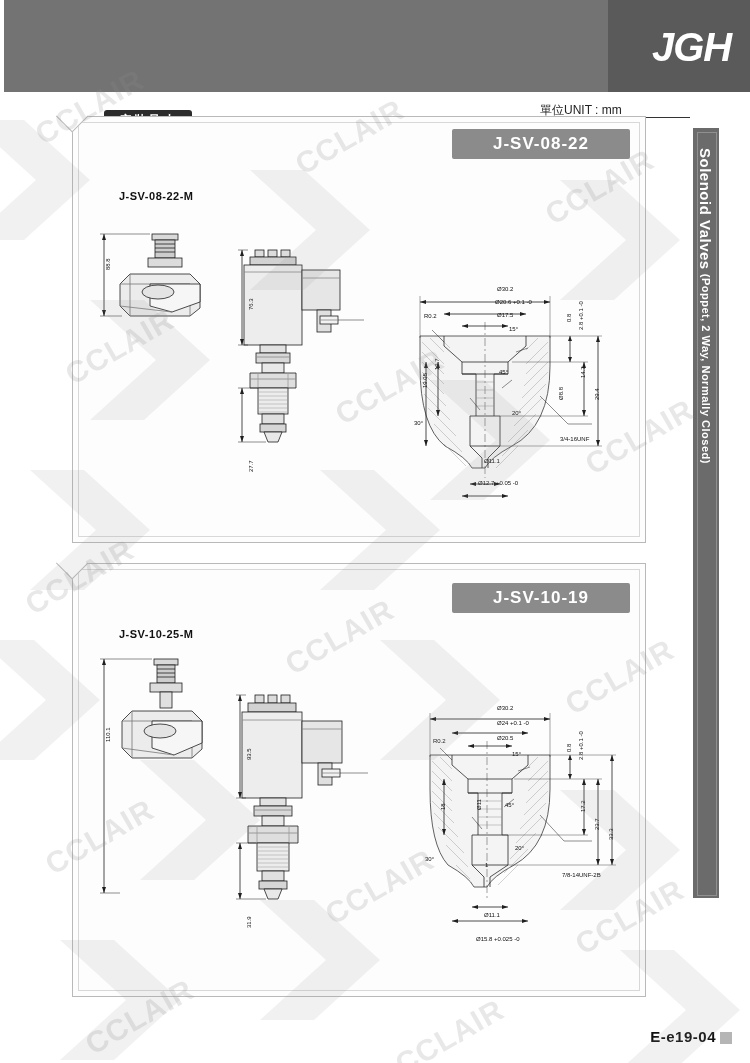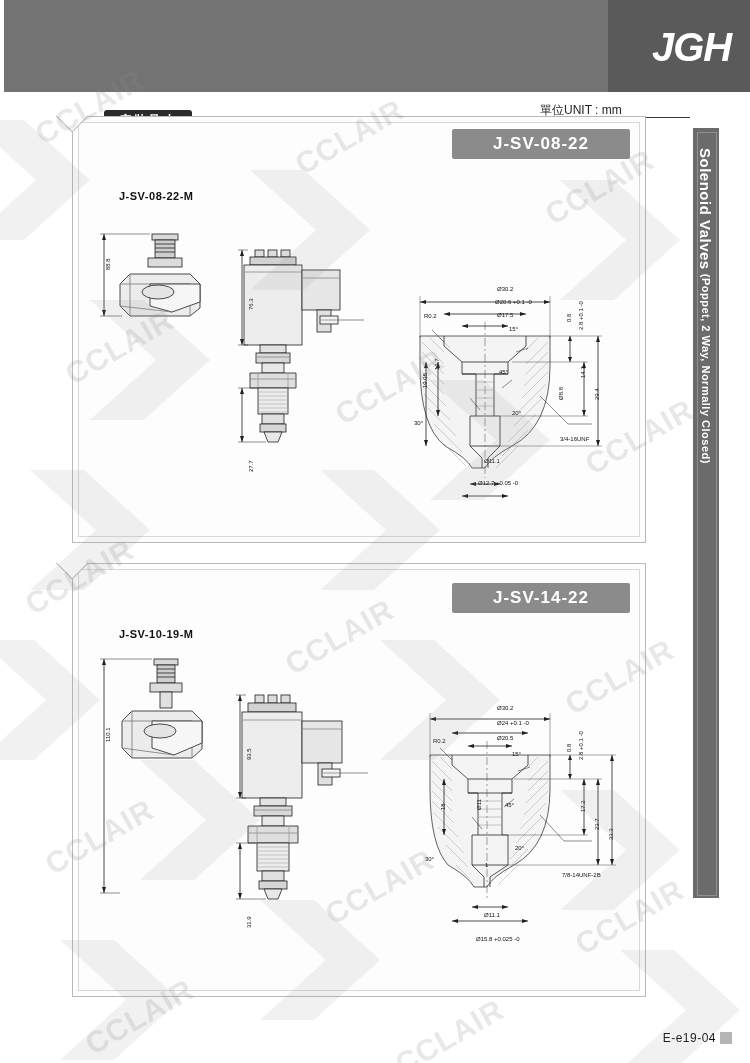--- a/index.html
+++ b/index.html
@@ -181,22 +181,22 @@
   .dim {
     position: absolute;
     font-size: 6px;
     color: #111;
     white-space: nowrap;
     font-family: "Liberation Sans", sans-serif;
   }
   .footer-code {
     position: absolute;
     right: 34px; bottom: 18px;
-    font-size: 12px;
-    font-weight: normal;
+    font-size: 15px;
+    font-weight: bold;
     color: #111;
     letter-spacing: 0.5px;
   }
   .footer-sq {
     position: absolute;
     right: 18px; bottom: 19px;
     width: 12px; height: 12px;
     background: #b5b5b5;
   }
   svg { display: block; }
@@ -453,22 +453,22 @@
   <div class="dim" style="left:558px; top:400px; transform:rotate(-90deg); transform-origin:0 0;">Ø8.8</div>
 
   <div class="dim" style="left:484px; top:458px;">Ø11.1</div>
   <div class="dim" style="left:478px; top:480px;">Ø12.7 +0.05 -0</div>
   <div class="dim" style="left:560px; top:436px;">3/4-16UNF</div>
 
   <div class="panel" style="left:72px; top:563px; width:572px; height:432px;">
     <div class="panel-inner"></div>
     <div class="panel-corner-cut"></div>
   </div>
-  <div class="model-tag" style="left:452px; top:583px; width:178px;">J-SV-14-22</div>
-  <div class="sub-model" style="left:119px; top:628px;">J-SV-10-19-M</div>
+  <div class="model-tag" style="left:452px; top:583px; width:178px;">J-SV-10-19</div>
+  <div class="sub-model" style="left:119px; top:628px;">J-SV-10-25-M</div>
 
   <svg style="position:absolute; left:72px; top:563px;" width="572" height="432" viewBox="0 0 572 432">
     <g fill="none" stroke="#1f1f1f" stroke-width="0.8">
 
       <rect x="82" y="96" width="24" height="6" fill="#d9d9d9"></rect>
       <rect x="85" y="102" width="18" height="18" fill="#cdcdcd"></rect>
       <line x1="85" y1="106" x2="103" y2="106"></line>
       <line x1="85" y1="110" x2="103" y2="110"></line>
       <line x1="85" y1="114" x2="103" y2="114"></line>
       <rect x="78" y="120" width="32" height="9" fill="#dcdcdc"></rect>

